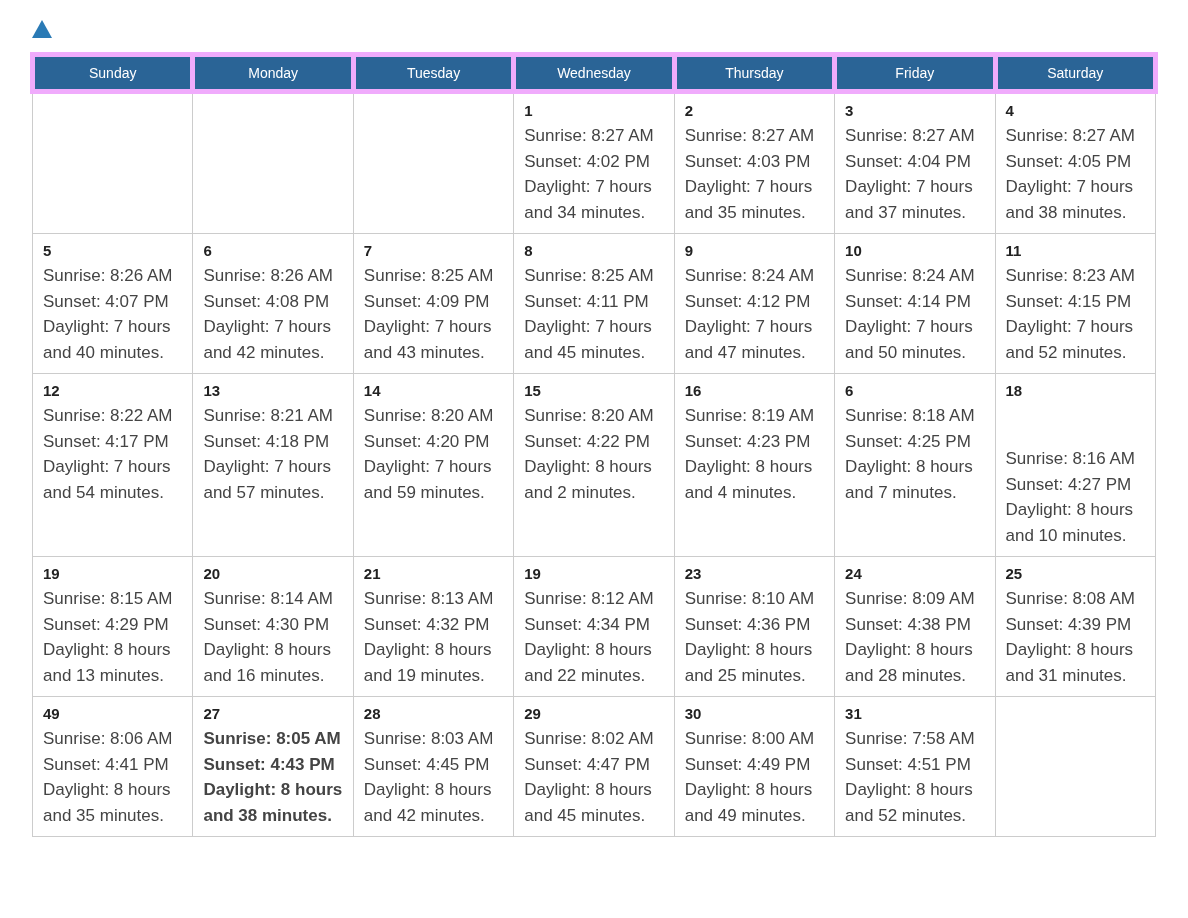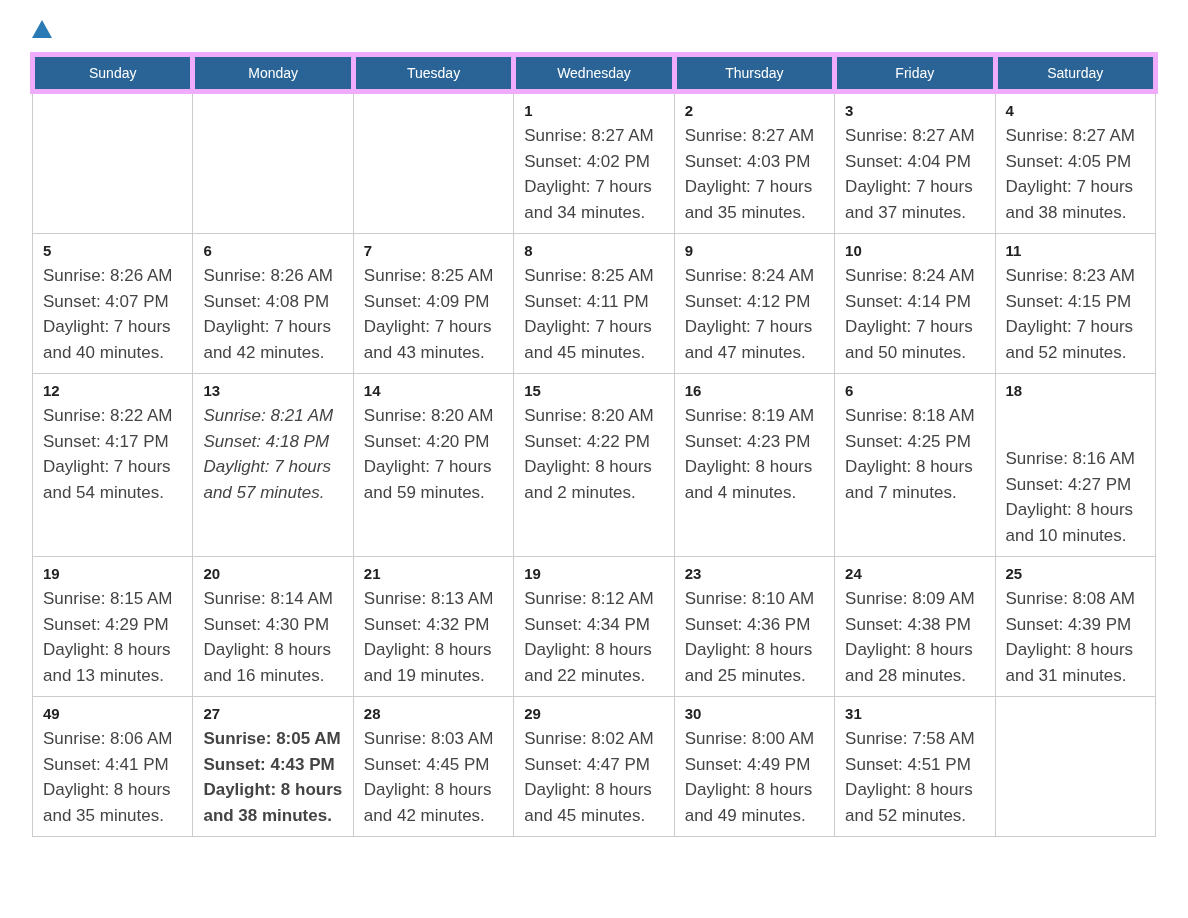--- a/index.html
+++ b/index.html
@@ -212,21 +212,21 @@
       <tr>
         <td>
           <div class="day-number">12</div>
           <div class="day-info" style="white-space: pre-line;">Sunrise: 8:22 AM
 Sunset: 4:17 PM
 Daylight: 7 hours
 and 54 minutes.</div>
         </td>
         <td>
           <div class="day-number">13</div>
-          <div class="day-info" style="white-space: pre-line; font-style: italic;">Sunrise: 8:21 AM
+          <div class="day-info" style="white-space: pre-line;">Sunrise: 8:21 AM
 Sunset: 4:18 PM
 Daylight: 7 hours
 and 57 minutes.</div>
         </td>
         <td>
           <div class="day-number">14</div>
           <div class="day-info" style="white-space: pre-line;">Sunrise: 8:20 AM
 Sunset: 4:20 PM
 Daylight: 7 hours
 and 59 minutes.</div>

